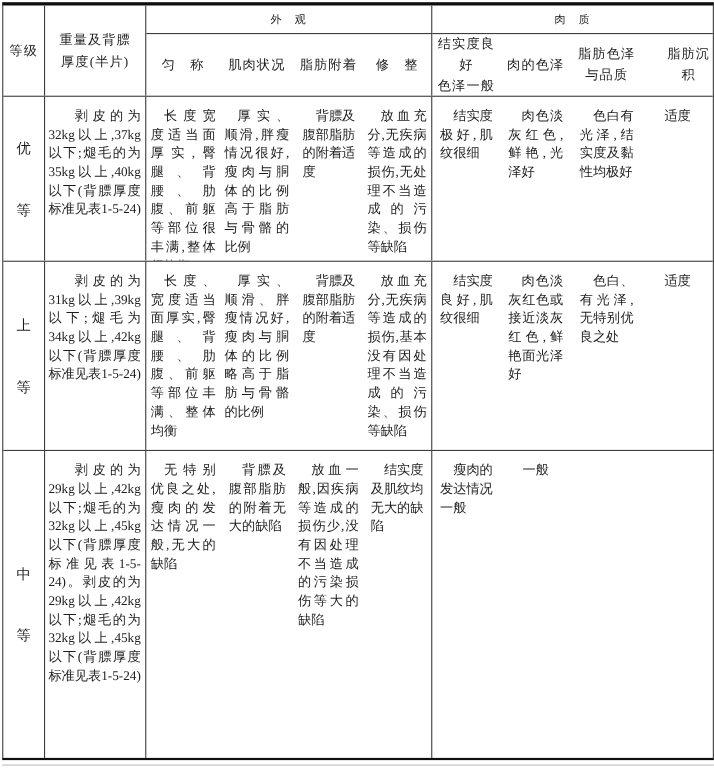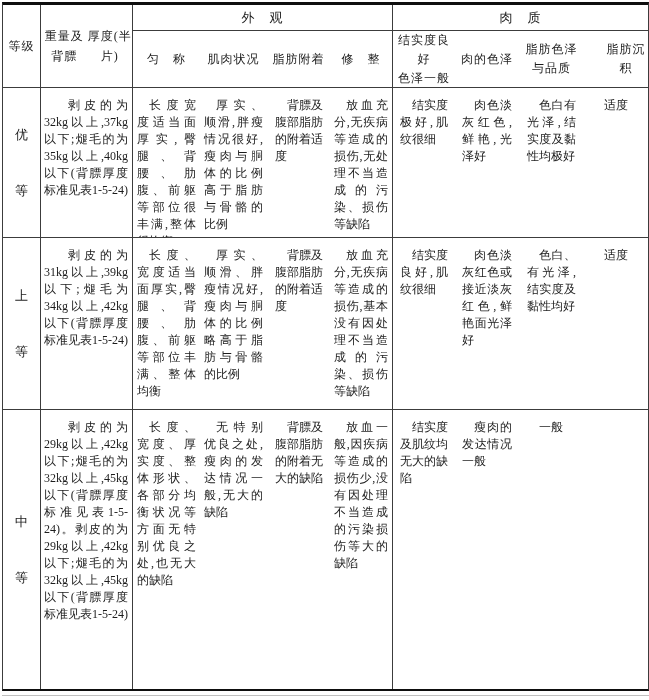--- a/index.html
+++ b/index.html
@@ -27,22 +27,22 @@
   }
   
   .thead{
     display:grid;
     grid-template-columns:var(--cols);
     grid-template-rows:26px 56px;
     border-bottom:1px solid var(--line);
   }
   .thead .cell{display:flex;align-items:center;justify-content:center;text-align:center;letter-spacing:1px;}
   .h-grade{grid-column:1;grid-row:1/3;border-right:1px solid var(--line);}
-  .h-weight{grid-column:2;grid-row:1/3;border-right:1px solid var(--line);flex-direction:row;line-height:20px;}
-  .h-group{font-size:13px;}
+  .h-weight{grid-column:2;grid-row:1/3;border-right:1px solid var(--line);flex-direction:column;line-height:20px;}
+  .h-group{font-size:10px;}
   .h-app{grid-column:3/7;grid-row:1;border-bottom:1px solid var(--line);border-right:1px solid var(--line);}
   .h-meat{grid-column:7/11;grid-row:1;border-bottom:1px solid var(--line);}
   .h-sub{grid-row:2;flex-direction:column;line-height:19px;}
   .s1{grid-column:3;} .s2{grid-column:4;} .s3{grid-column:5;}
   .s4{grid-column:6;border-right:1px solid var(--line);}
   .s5{grid-column:7;} .s6{grid-column:8;} .s7{grid-column:9;} .s8{grid-column:10;margin-left:20px;}
   
   .trow{
     display:grid;
     grid-template-columns:var(--cols);
@@ -156,39 +156,36 @@
       <div class="cell c-sub">
           <p>放血充分,无疾病等造成的损伤,基本没有因处理不当造成的污染、损伤等缺陷</p>
         </div>
       <div class="cell c-meat">
           <p>结实度良好,肌纹很细</p>
         </div>
       <div class="cell c-meat">
           <p>肉色淡灰红色或接近淡灰红色,鲜艳面光泽好</p>
         </div>
       <div class="cell c-fatq">
-          <p>色白、有光泽,结实度及黏性均好</p>
+          <p>色白、有光泽,无特别优良之处</p>
         </div>
       <div class="cell c-fatq">
           <p>适度</p>
         </div>
     </div>
 
     <div class="trow r3">
       <div class="cell c-grade">
         <span>中</span>
         <span>等</span>
       </div>
       <div class="cell c-weight">
           <p>剥皮的为29kg以上,42kg以下;煺毛的为32kg以上,45kg以下(背膘厚度标准见表1-5-24)。剥皮的为29kg以上,42kg以下;煺毛的为32kg以上,45kg以下(背膘厚度标准见表1-5-24)</p>
         </div>
       <div class="cell c-sub">
-          <p>长度、宽度、厚实度、整体形状、各部分均衡状况等方面无特别优良之处,也无大的缺陷</p>
-        </div>
-      <div class="cell c-sub">
           <p>无特别优良之处,瘦肉的发达情况一般,无大的缺陷</p>
         </div>
       <div class="cell c-fata">
           <p>背膘及腹部脂肪的附着无大的缺陷</p>
         </div>
       <div class="cell c-sub">
           <p>放血一般,因疾病等造成的损伤少,没有因处理不当造成的污染损伤等大的缺陷</p>
         </div>
       <div class="cell c-meat">
           <p>结实度及肌纹均无大的缺陷</p>

